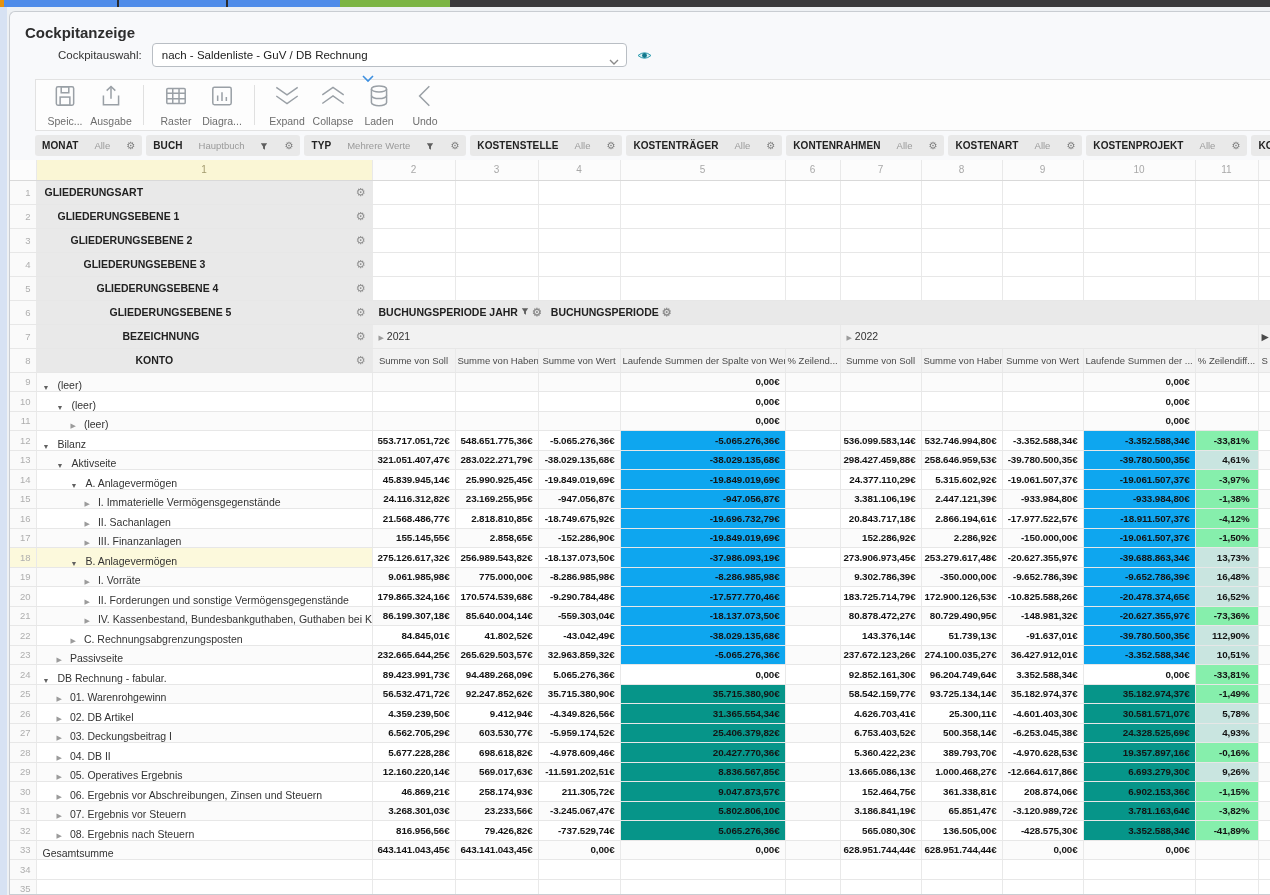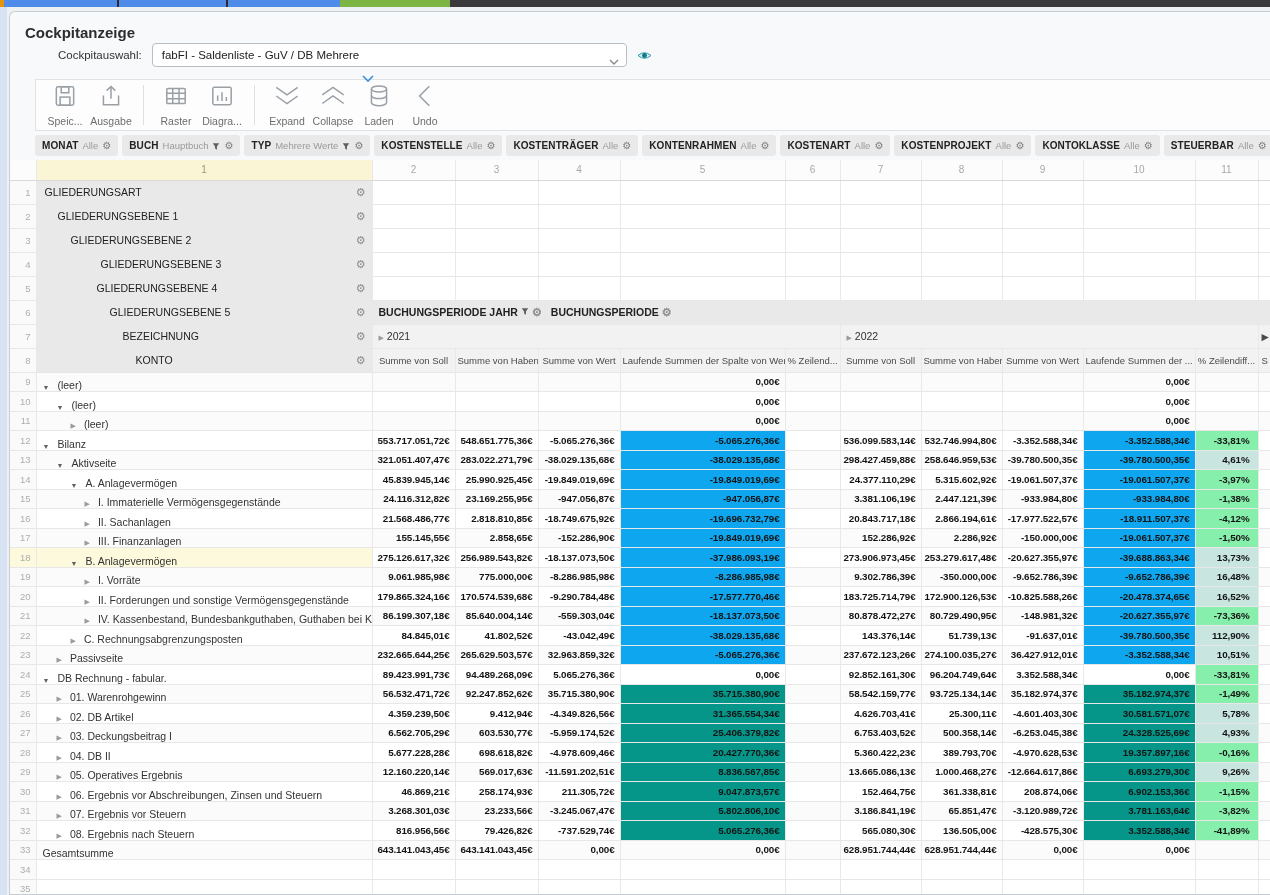--- a/index.html
+++ b/index.html
@@ -25,37 +25,37 @@
 
   .collapse-mini { margin:1px 0 0 352px; height:9px; width:14px; color:#3d8fe0; }
 
   .toolbar { margin:1px 0 0 25px; width:1237px; height:52px; background:#fdfdfd; border:1px solid #e2e2e2; border-right:none; display:flex; align-items:center; padding-left:6px; }
   .tbtn { width:46px; display:flex; flex-direction:column; align-items:center; gap:2px; cursor:default; }
   .tbtn svg { stroke:#9aa0a6; fill:none; stroke-width:1.4; }
   .tbtn .tlabel { font-size:10.5px; color:#6d6d6d; white-space:nowrap; }
   .tdiv { width:1px; height:40px; background:#e0e0e0; margin:0 9px; }
 
   .filterbar { margin:4px 0 0 25px; display:flex; gap:4px; white-space:nowrap; overflow:hidden; width:1237px; }
-  .chip { display:inline-flex; align-items:center; gap:4px; height:21px; background:#e9e9e9; border-radius:3px; padding:0 7px; flex:0 0 auto; }
+  .chip { display:inline-flex; align-items:center; gap:16px; height:21px; background:#e9e9e9; border-radius:3px; padding:0 7px; flex:0 0 auto; }
   .chip .fname { font-size:10px; font-weight:bold; color:#222; letter-spacing:.1px; }
   .chip .fval { font-size:9.5px; color:#9a9a9a; }
   .chip .gear { font-size:10px; color:#7d7d7d; line-height:1; }
 
   .gridwrap { margin-top:4px; }
   table.pivot { border-collapse:collapse; table-layout:fixed; width:1260px; background:#fff; }
   table.pivot td { border-right:1px solid #e9e9e9; border-bottom:1px solid #e7e7e7; overflow:hidden; white-space:nowrap; vertical-align:middle; }
 
   td.rn { background:#fafafa; color:#aeaeae; font-size:9.5px; text-align:right; padding-right:5px; border-right:1px solid #dedede; }
   tr.colnum td { height:20px; background:#fcfcfc; color:#a8a8a8; font-size:10px; text-align:center; border-bottom:1px solid #d9d9d9; }
   tr.colnum td.c1 { background:#faf6d5; color:#a19a6d; }
 
   tr.hdr td { height:24px; }
   td.fld { background:#e9e9e9; border-bottom:1px solid #dcdcdc; border-right:1px solid #dcdcdc; }
   .fld-inner { display:flex; align-items:center; height:100%; }
-  .fld-label { font-size:10.5px; font-weight:normal; color:#222; flex:1; overflow:hidden; }
+  .fld-label { font-size:10.5px; font-weight:bold; color:#222; flex:1; overflow:hidden; }
   .fld-gear { font-size:11px; color:#8e8e8e; margin-right:6px; }
   td.band { background:#e9e9e9; border-bottom:1px solid #dcdcdc; font-size:10.5px; font-weight:bold; color:#222; padding-left:6px; }
   .band-inner { display:flex; align-items:center; gap:3px; }
   td.yearcell { background:#f2f2f2; font-size:10.5px; color:#333; padding-left:6px; }
   td.vhdr { background:#f2f2f2; font-size:9.5px; color:#4a4a4a; text-align:center; padding:0 2px; }
   .tri-open { font-size:7px; color:#616161; }
   .tri-closed { font-size:7px; color:#9b9b9b; }
 
   tr.data td { height:19.5px; }
   tr.data.odd td.plainbg { background:#fbfbfb; }
@@ -83,21 +83,21 @@
   </div>
 <div class="left-strip"></div>
 
 <div class="app">
   <div class="panel">
     <div class="page-title">Cockpitanzeige</div>
 
     <div class="cockpit-row">
       <span class="cockpit-label">Cockpitauswahl:</span>
       <div class="select">
-        <span>fabFI - Saldenliste - GuV / DB Mehrere</span>
+        <span>nach - Saldenliste - GuV / DB Rechnung</span>
         <span class="chev">
           <svg width="10" height="8" viewBox="0 0 10 8">
               <path d="M1 2l4 4 4-4" fill="none" stroke="#8a8a8a" stroke-width="1.4"></path>
             </svg>
         </span>
       </div>
       <span class="eye">
         <svg width="15" height="11" viewBox="0 0 15 11">
             <path d="M1 5.5 Q7.5 0 14 5.5 Q7.5 11 1 5.5Z" fill="#d9eef2" stroke="#2e9db0" stroke-width="1"></path>
             <circle cx="7.5" cy="5.5" r="2.4" fill="#11788c"></circle>
@@ -323,21 +323,21 @@
               <td></td>
               <td></td>
               <td></td>
               <td></td>
               <td class="sliver"></td>
             </tr>
             <tr class="hdr">
               <td class="rn">4</td>
               <td class="fld">
                 <div class="fld-inner">
-                  <span class="fld-label" style="padding-left: 64px;">GLIEDERUNGSEBENE 3</span>
+                  <span class="fld-label" style="padding-left: 47px;">GLIEDERUNGSEBENE 3</span>
                   <span class="fld-gear">⚙</span>
                 </div>
               </td>
               <td></td>
               <td></td>
               <td></td>
               <td></td>
               <td></td>
               <td></td>
               <td></td>

